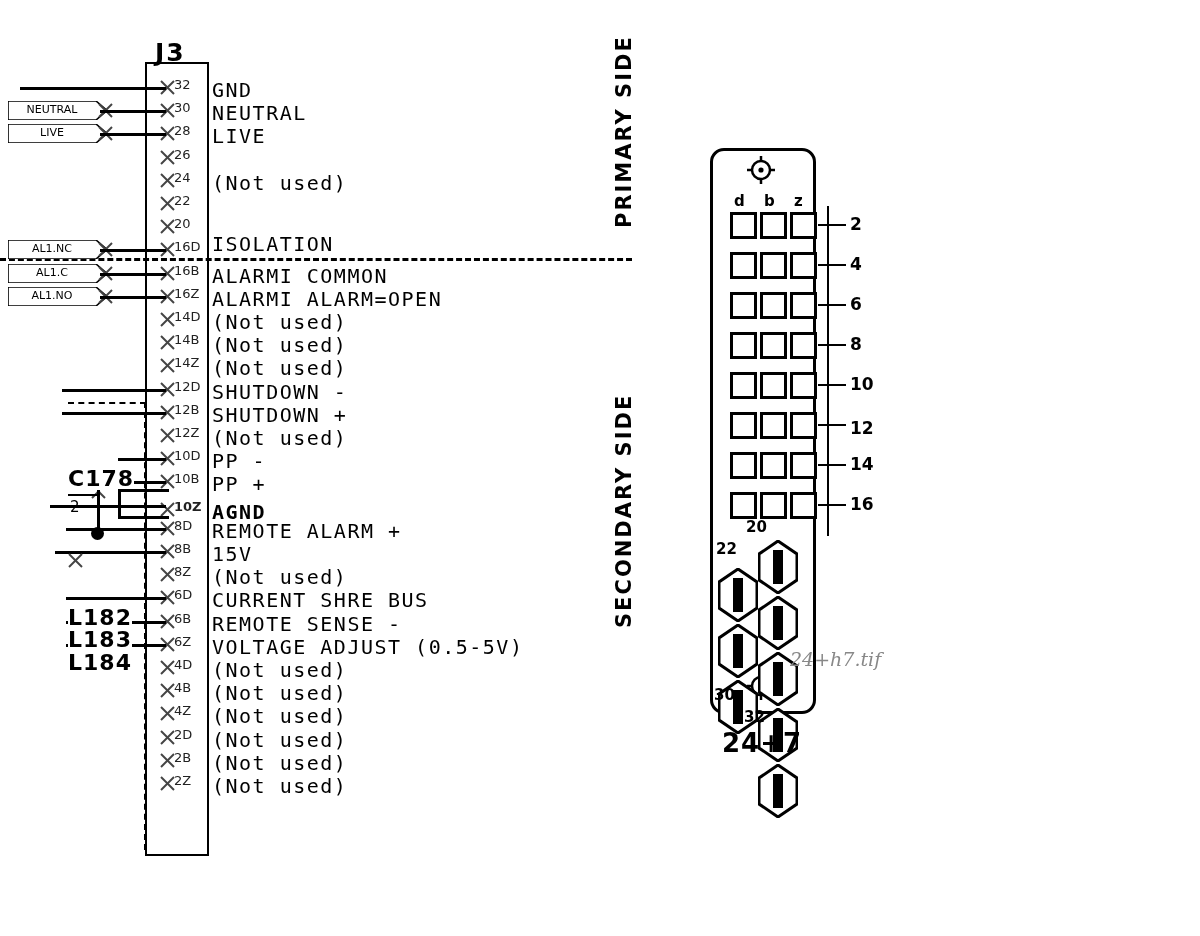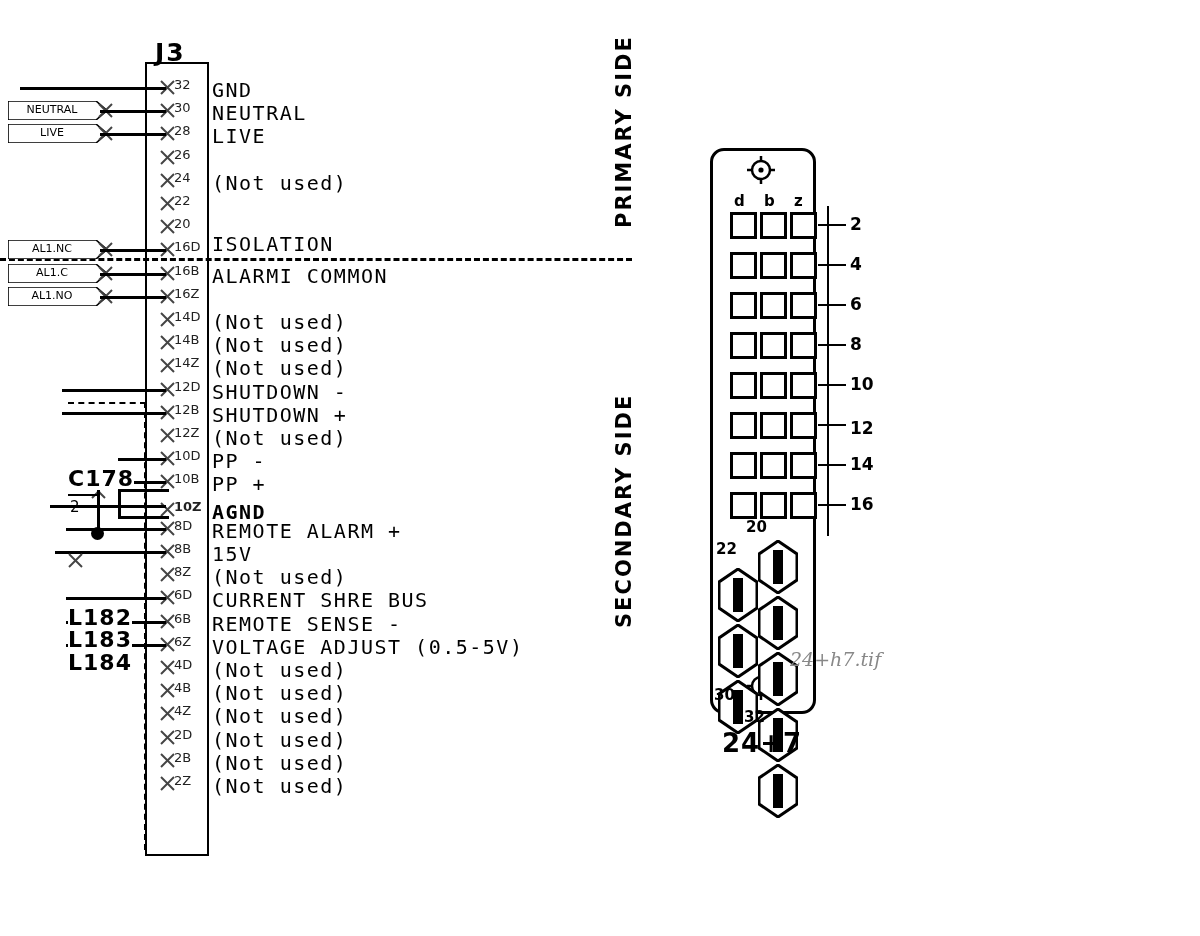--- a/index.html
+++ b/index.html
@@ -158,20 +158,21 @@
       <span class="pin-label">ALARMI COMMON</span>
     </div>
     <div class="pinrow" style="top: 288.8px;">
       <span class="pin-x" style="top: 0px;">
         <svg width="15" height="15">
           <line x1="1" y1="1" x2="14" y2="14" stroke="#444" stroke-width="2"></line>
           <line x1="14" y1="1" x2="1" y2="14" stroke="#444" stroke-width="2"></line>
         </svg>
       </span>
       <span class="pin-num">16Z</span>
+      <span class="pin-label">ALARMI ALARM=OPEN</span>
     </div>
     <div class="pinrow" style="top: 312px;">
       <span class="pin-x" style="top: 0px;">
         <svg width="15" height="15">
           <line x1="1" y1="1" x2="14" y2="14" stroke="#444" stroke-width="2"></line>
           <line x1="14" y1="1" x2="1" y2="14" stroke="#444" stroke-width="2"></line>
         </svg>
       </span>
       <span class="pin-num">14D</span>
       <span class="pin-label">(Not used)</span>

